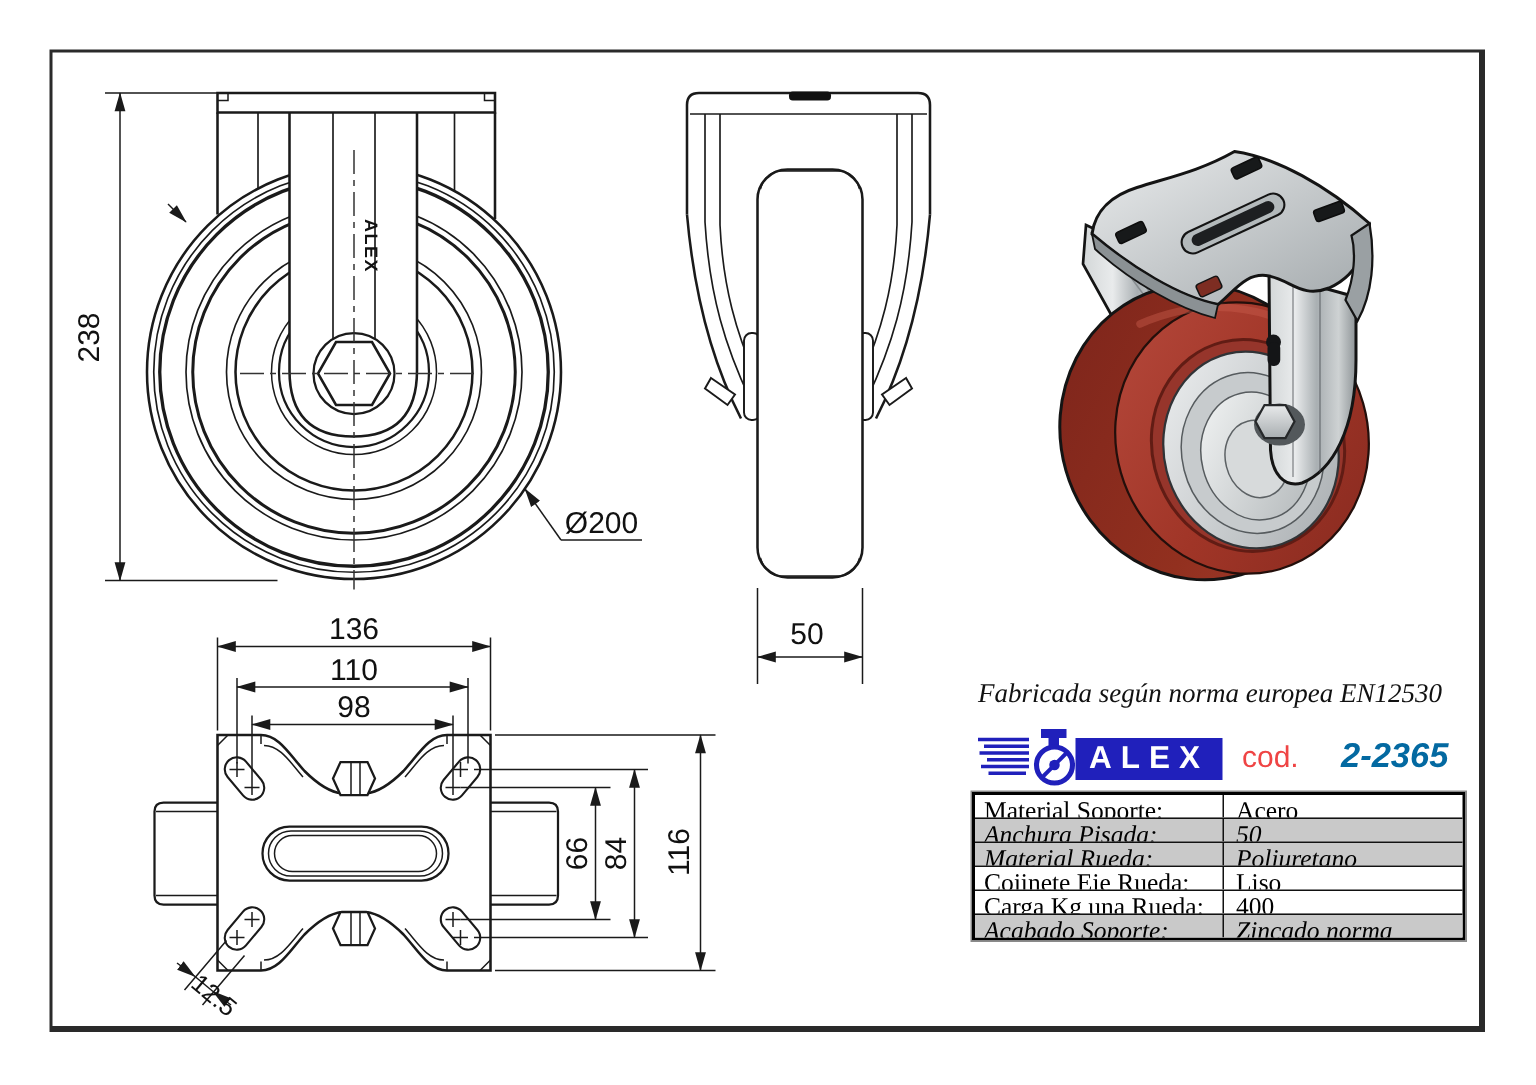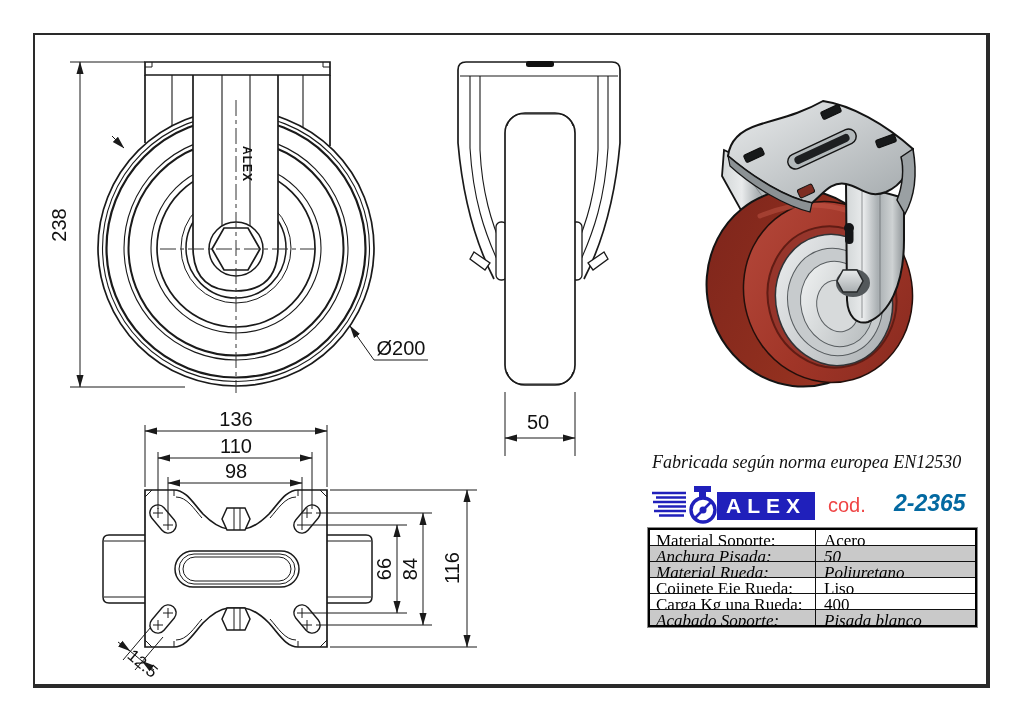--- a/index.html
+++ b/index.html
@@ -300,16 +300,16 @@
     <div class="trow">
       <span class="tlabel">Cojinete Eje Rueda:</span>
       <span class="tval">Liso</span>
     </div>
     <div class="trow">
       <span class="tlabel">Carga Kg una Rueda:</span>
       <span class="tval">400</span>
     </div>
     <div class="trow gray">
       <span class="tlabel">Acabado Soporte:</span>
-      <span class="tval">Pisada blanco</span>
+      <span class="tval">Zincado norma</span>
     </div>
   </div>
 </div>
 
 </body></html>

